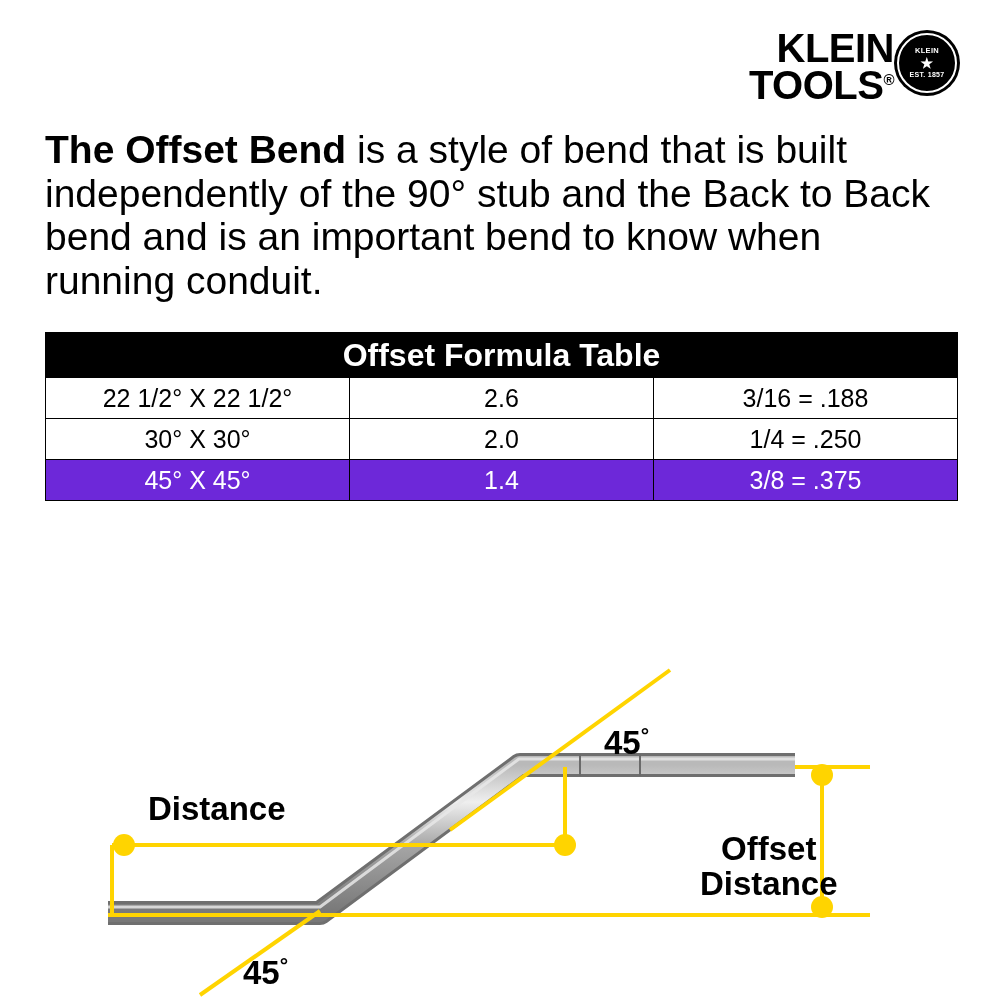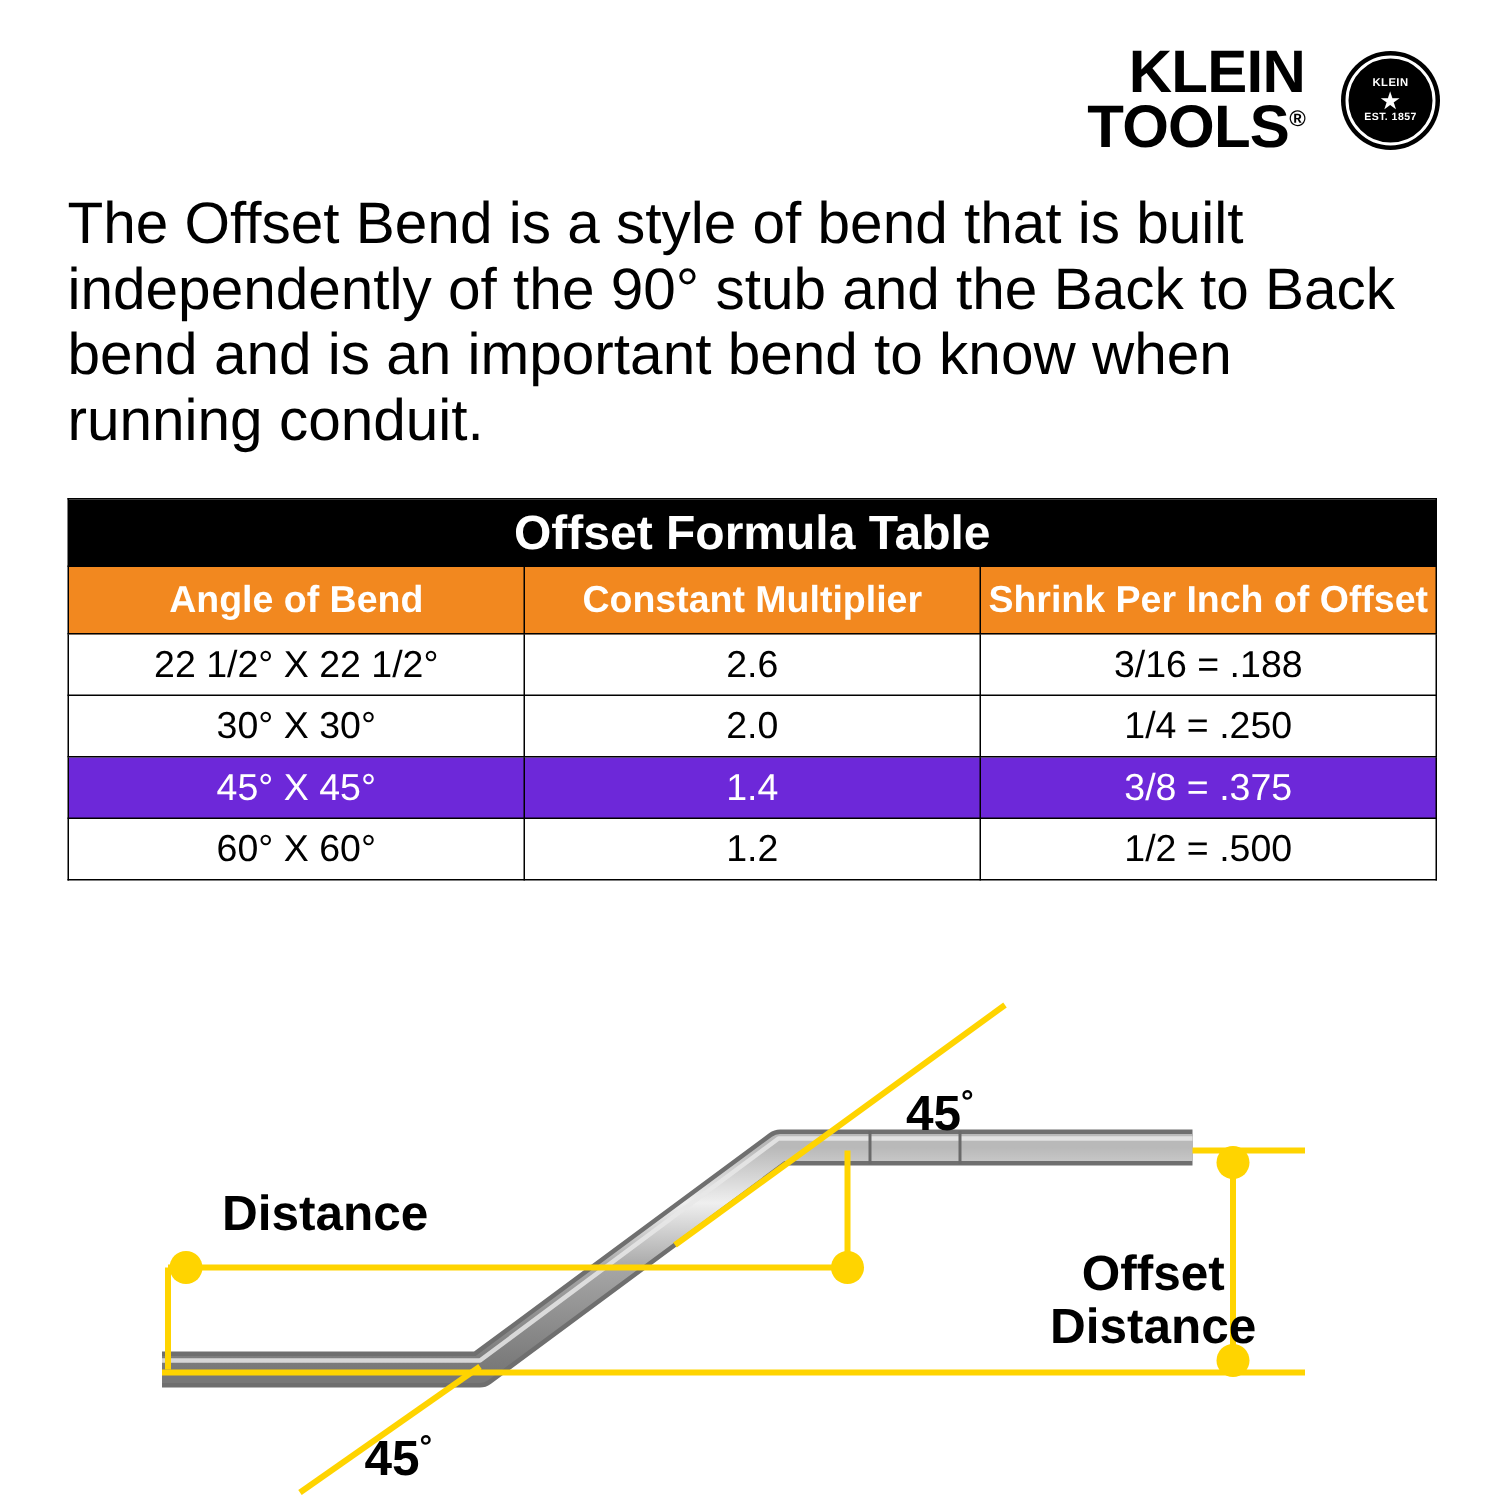--- a/index.html
+++ b/index.html
@@ -15,22 +15,21 @@
     color: #000000;
     overflow: hidden;
   }
 
   
   .logo {
     position: absolute;
     top: 30px;
     right: 40px;
     display: flex;
-    align-items: center;
-    gap: 24px;
+    gap: 0;
   }
   .logo-text {
     font-family: "Liberation Sans", sans-serif;
     font-weight: bold;
     font-size: 40px;
     line-height: 0.92;
     letter-spacing: -0.5px;
     text-align: right;
     color: #000;
   }
@@ -72,21 +71,21 @@
   .headline {
     position: absolute;
     top: 128px;
     left: 45px;
     width: 900px;
     font-size: 39px;
     line-height: 1.12;
     font-weight: normal;
     color: #000;
   }
-  .headline b { font-weight: normal; }
+  .headline b { font-weight: bold; }
 
   
   .table-wrap {
     position: absolute;
     top: 332px;
     left: 45px;
     width: 913px;
   }
   table.offset-table {
     border-collapse: collapse;
@@ -189,44 +188,34 @@
 <div class="headline">
   <b>The Offset Bend</b><span> is a style of bend that is built independently of the 90° stub and the Back to Back bend and is an important bend to know when running conduit.</span>
 </div>
 
 <div class="table-wrap">
   <table class="offset-table">
     <tbody>
       <tr class="title-row">
         <th colspan="3">Offset Formula Table</th>
       </tr>
-      <tr class="head-row">
-        <th style="width:28%">Angle of Bend</th>
-        <th style="width:33%">Constant Multiplier</th>
-        <th style="width:39%">Shrink Per Inch of Offset</th>
-      </tr>
       <tr>
         <td>22 1/2° X 22 1/2°</td>
         <td>2.6</td>
         <td>3/16 = .188</td>
       </tr>
       <tr>
         <td>30° X 30°</td>
         <td>2.0</td>
         <td>1/4 = .250</td>
       </tr>
       <tr class="highlight">
         <td>45° X 45°</td>
         <td>1.4</td>
         <td>3/8 = .375</td>
-      </tr>
-      <tr>
-        <td>60° X 60°</td>
-        <td>1.2</td>
-        <td>1/2 = .500</td>
       </tr>
     </tbody>
   </table>
 </div>
 
 <div class="diagram">
   <svg width="1000" height="345" viewBox="0 0 1000 345" xmlns="http://www.w3.org/2000/svg">
     <defs>
       <linearGradient id="pipeGrad" x1="0" y1="0" x2="0" y2="1">
         <stop offset="0%" stop-color="#b9b9b9"></stop>

